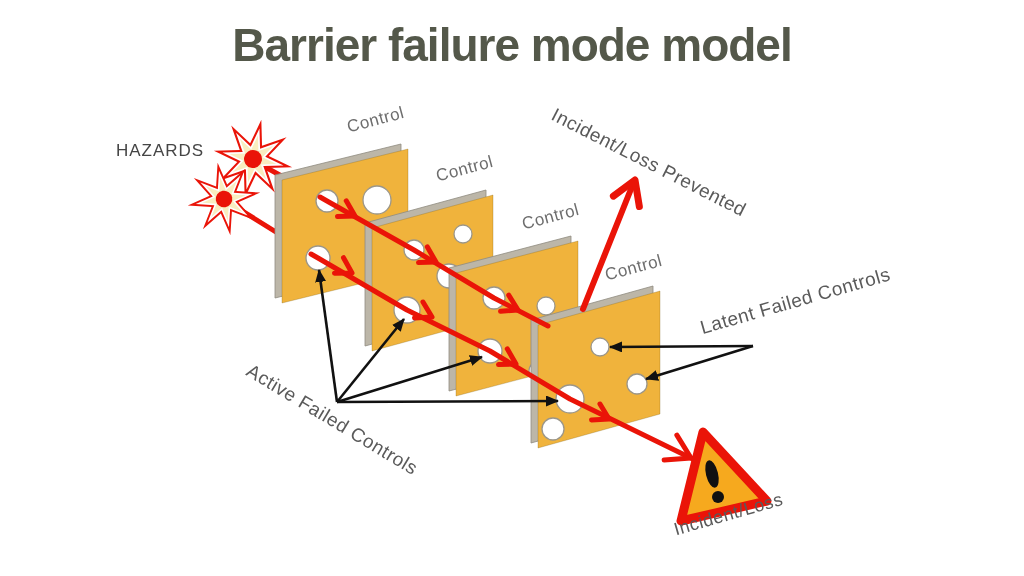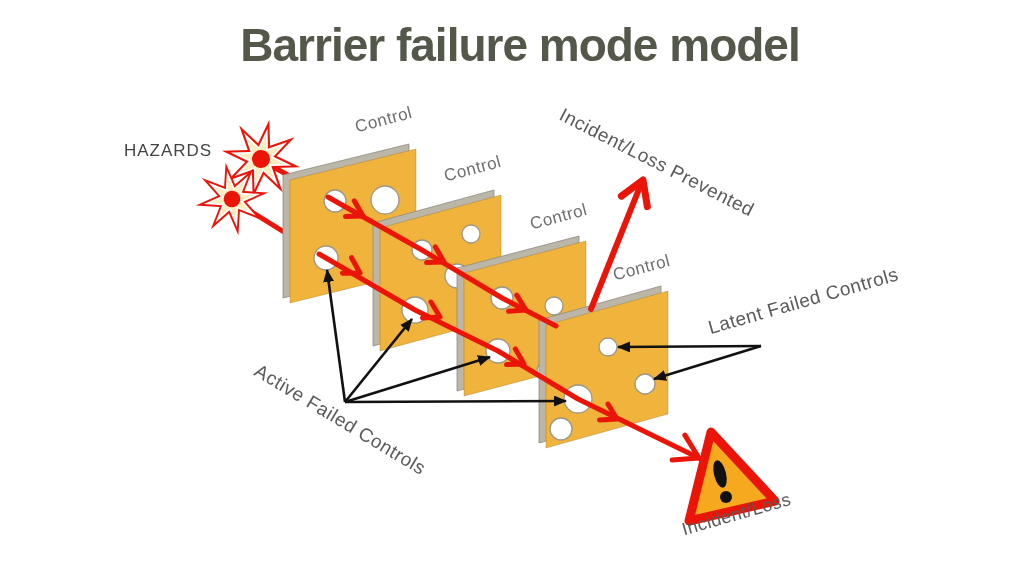--- a/index.html
+++ b/index.html
@@ -13,21 +13,21 @@
     --ink:#111111;
     --triangle_orange:#f6a91e;
     --background:#ffffff;
   }
   html,body{margin:0;padding:0;}
   body{
     width:1024px;height:576px;overflow:hidden;
     background:var(--background);
     font-family:"Liberation Sans", sans-serif;
   }
-  .stage{position:relative;width:932px;height:576px;background:var(--background);margin-left:8px;}
+  .stage{position:relative;width:932px;height:576px;background:var(--background);}
   svg{display:block;}
   .title-text{
     fill:var(--title_gray);
     font-size:46px;font-weight:bold;letter-spacing:-1px;
   }
   .lbl{fill:var(--label_gray);font-size:19px;letter-spacing:0.5px;}
   .lbl-control{fill:var(--control_gray);font-size:17px;letter-spacing:0.5px;}
   .lbl-hazards{fill:var(--hazards_gray);font-size:17px;letter-spacing:1px;}
   .lbl-incident{fill:var(--label_gray);font-size:18px;letter-spacing:0.5px;}
   .plate-back{fill:var(--plate_edge);stroke:#8f8b80;stroke-width:0.8;}

